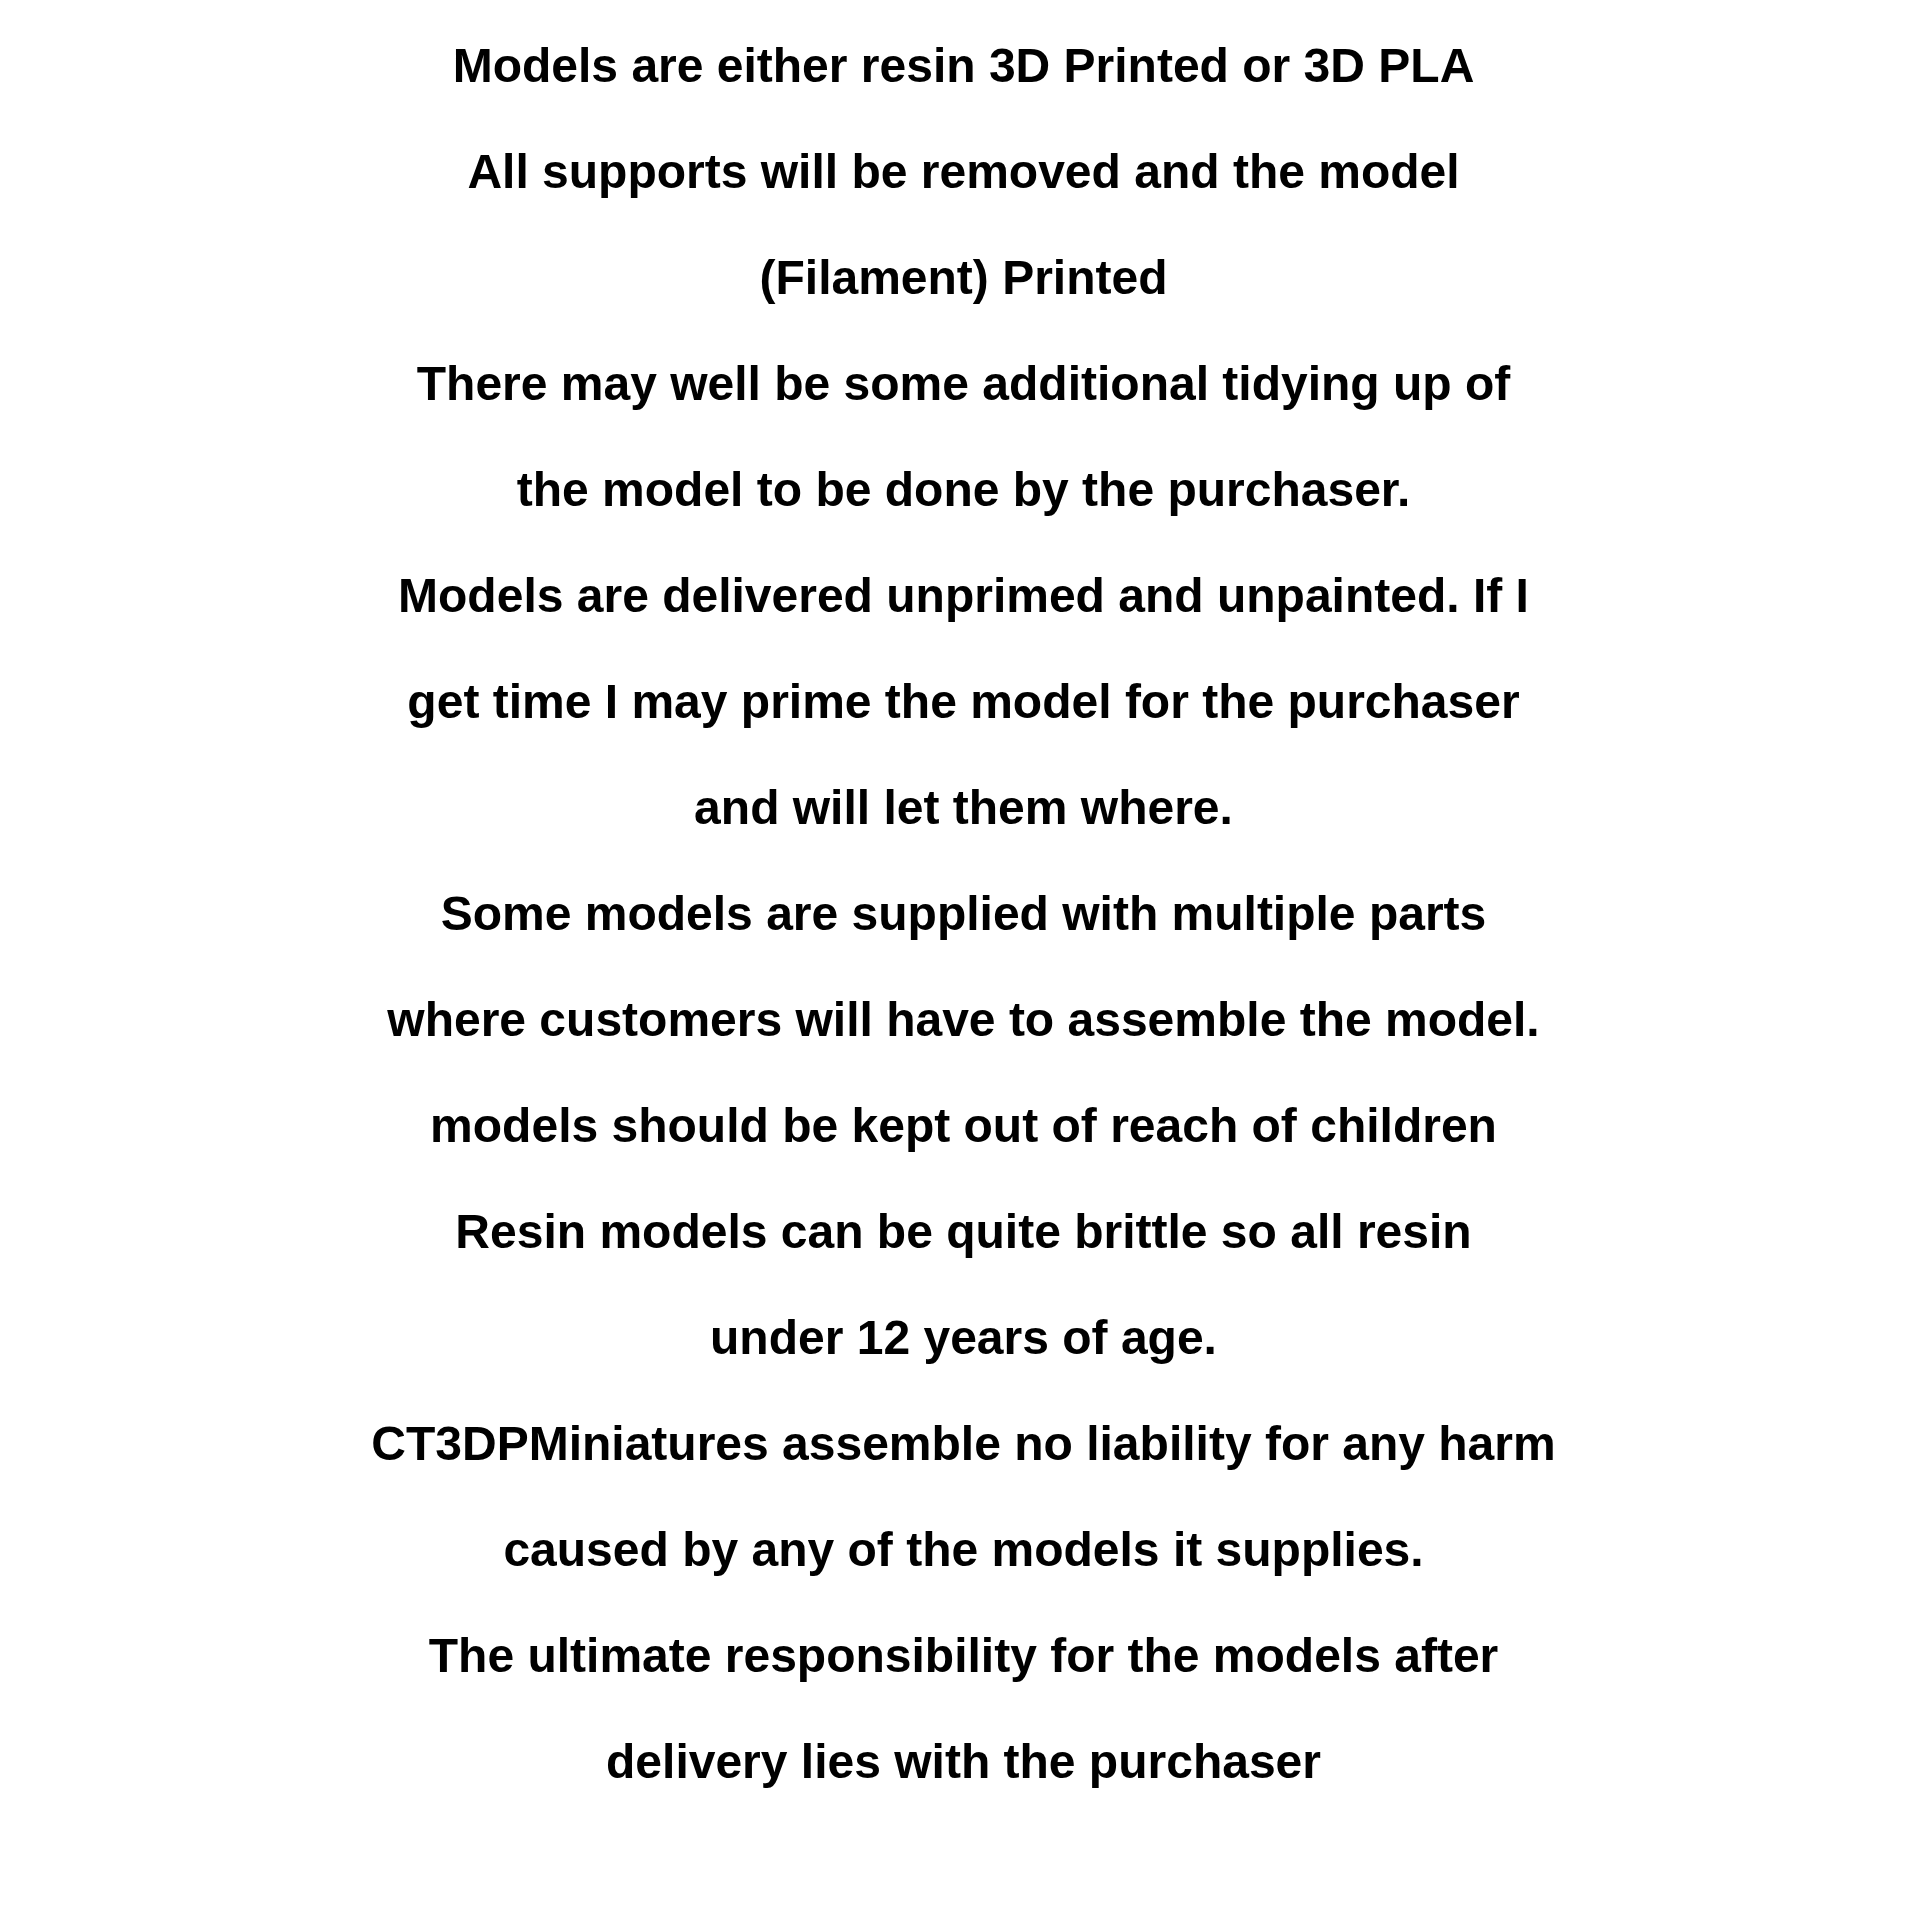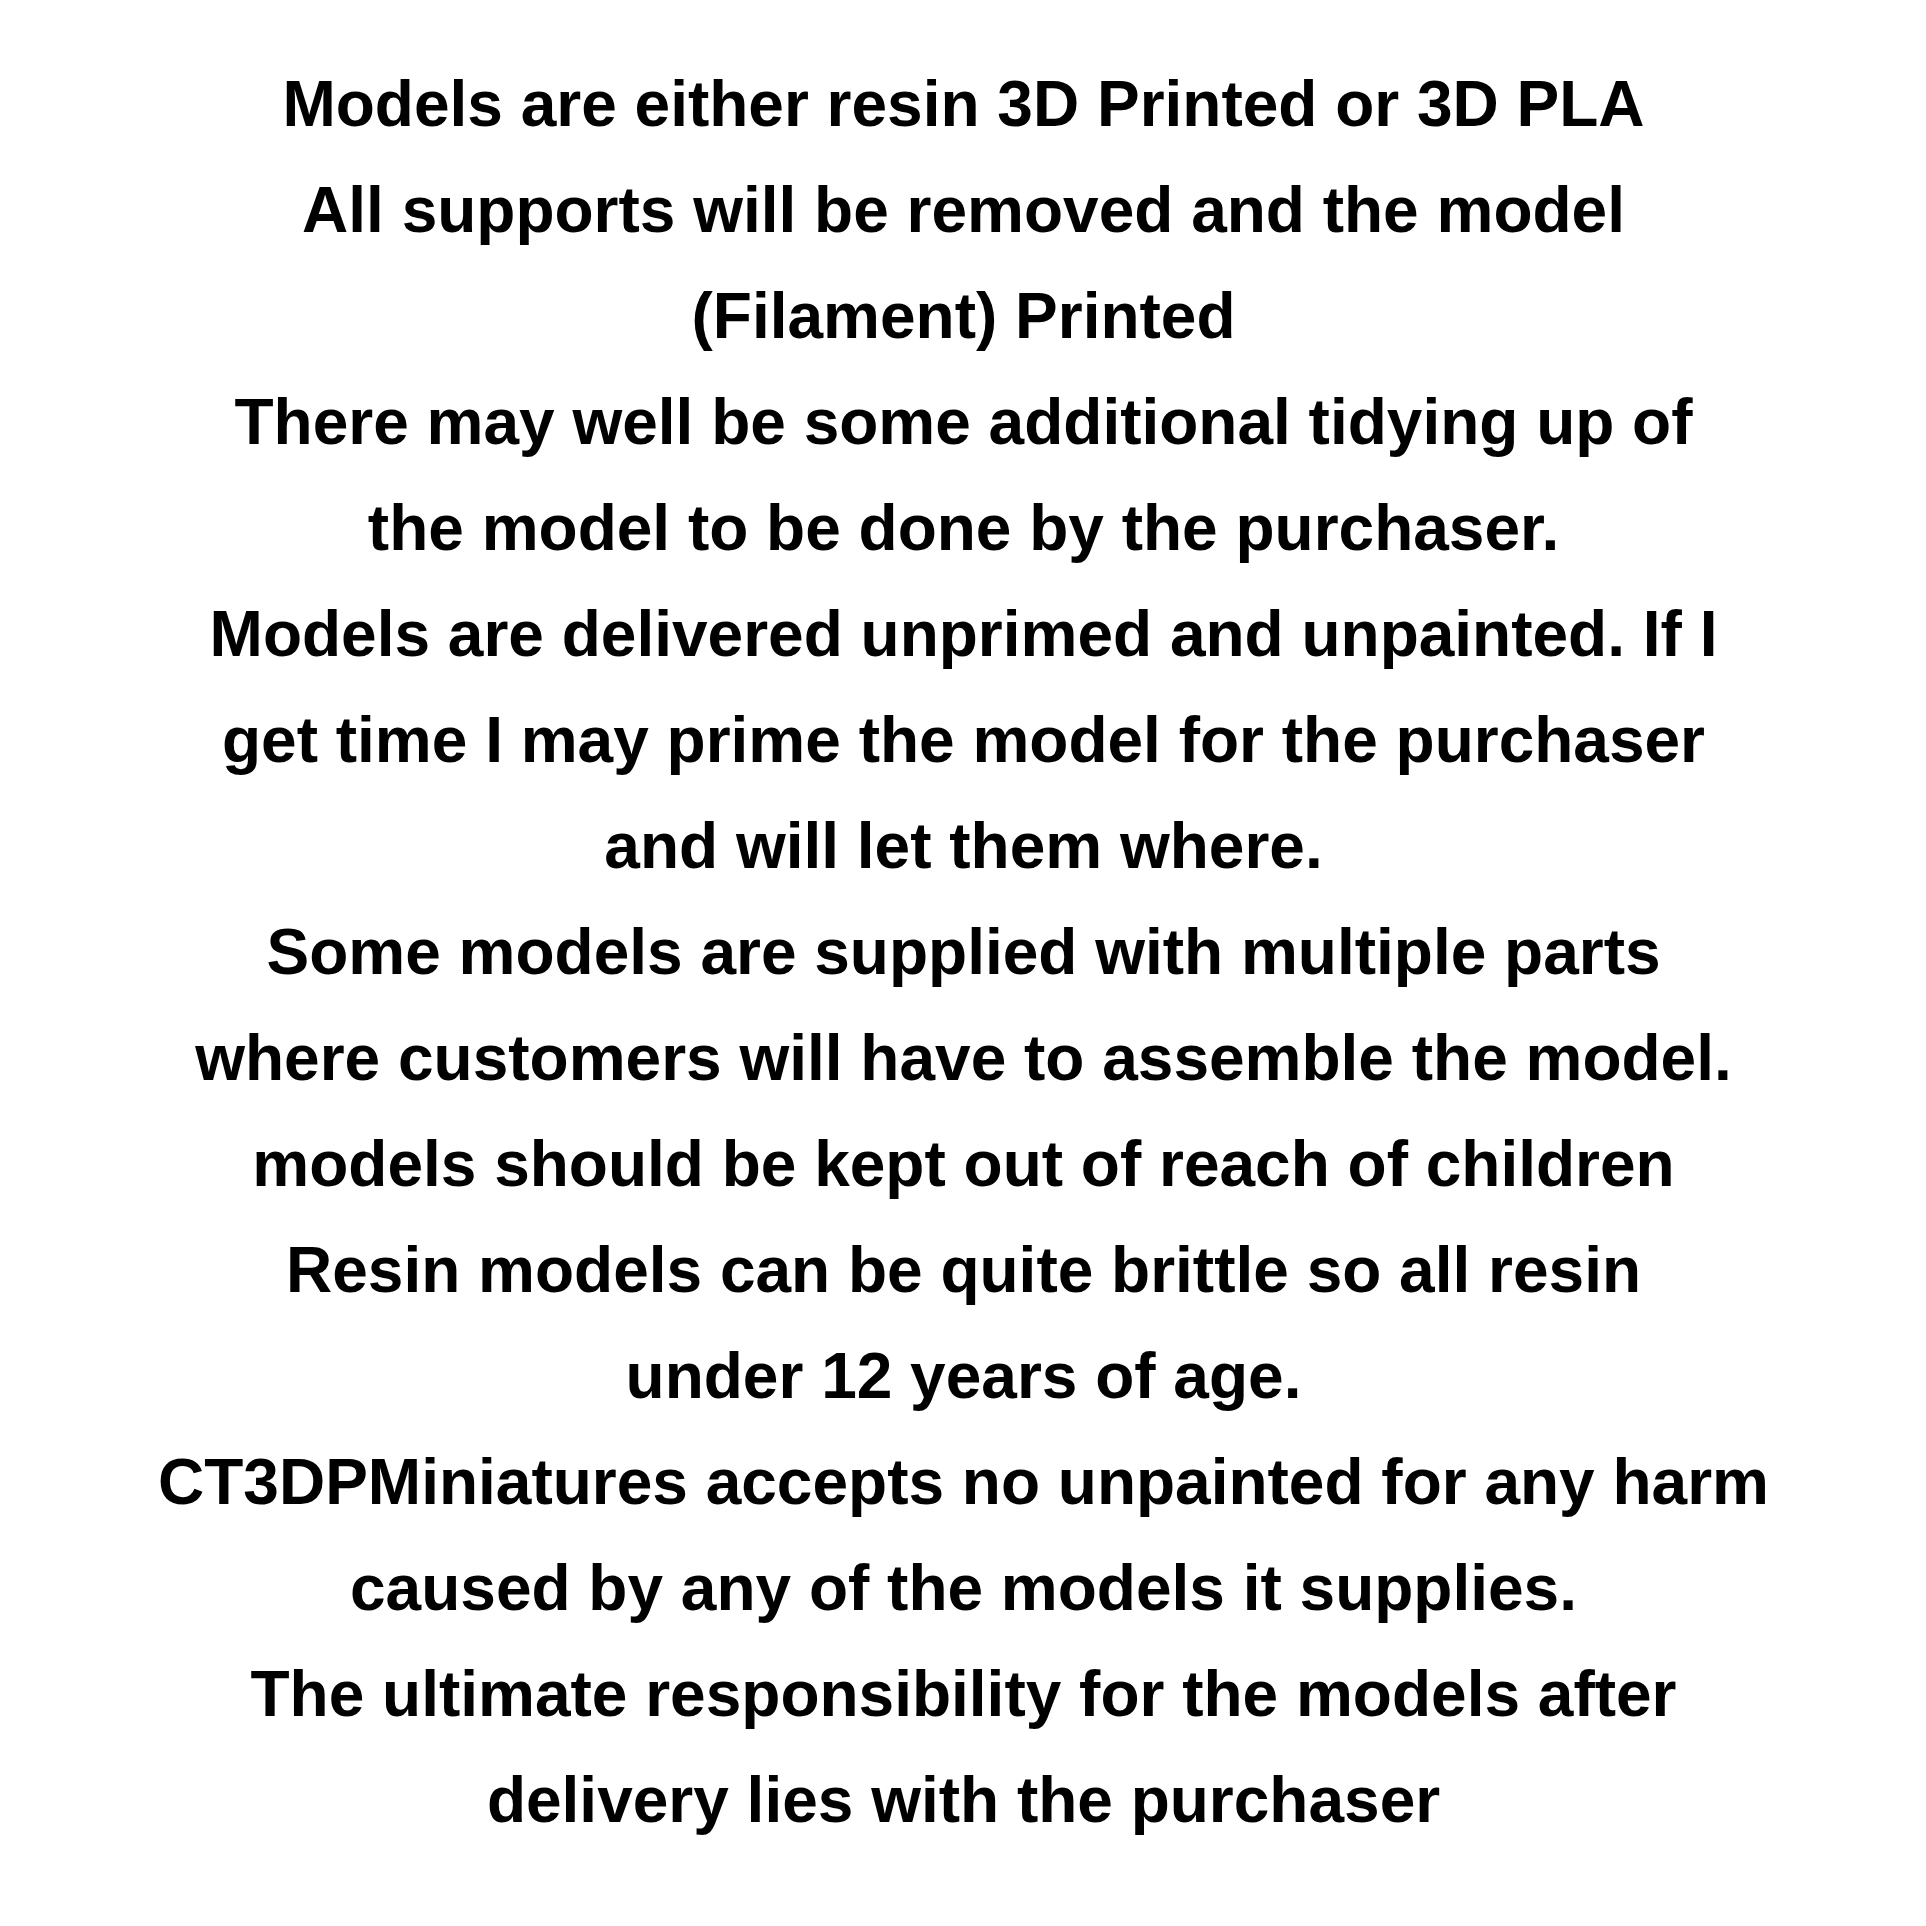--- a/index.html
+++ b/index.html
@@ -11,28 +11,27 @@
     width: 1927px;
     height: 1927px;
     background: #ffffff;
     overflow: hidden;
     display: flex;
     align-items: flex-start;
     justify-content: center;
   }
   .notice {
     width: 100%;
-    padding-top: 6px;
+    padding-top: 13px;
     font-family: "Liberation Sans", "DejaVu Sans", sans-serif;
     font-weight: 700;
-    font-size: 64px;
+    font-size: 48px;
     line-height: 106px;
     color: #000000;
     text-align: center;
-    margin-top: 45px;
   }
   .line {
     white-space: nowrap;
     text-align: center;
   }
 </style>
 </head>
 <body>
 
 <div class="page">
@@ -43,19 +42,19 @@
     <div class="line">There may well be some additional tidying up of</div>
     <div class="line">the model to be done by the purchaser.</div>
     <div class="line">Models are delivered unprimed and unpainted. If I</div>
     <div class="line">get time I may prime the model for the purchaser</div>
     <div class="line">and will let them where.</div>
     <div class="line">Some models are supplied with multiple parts</div>
     <div class="line">where customers will have to assemble the model.</div>
     <div class="line">models should be kept out of reach of children</div>
     <div class="line">Resin models can be quite brittle so all resin</div>
     <div class="line">under 12 years of age.</div>
-    <div class="line">CT3DPMiniatures accepts no unpainted for any harm</div>
+    <div class="line">CT3DPMiniatures assemble no liability for any harm</div>
     <div class="line">caused by any of the models it supplies.</div>
     <div class="line">The ultimate responsibility for the models after</div>
     <div class="line">delivery lies with the purchaser</div>
   </div>
 </div>
 
 
 </body></html>

